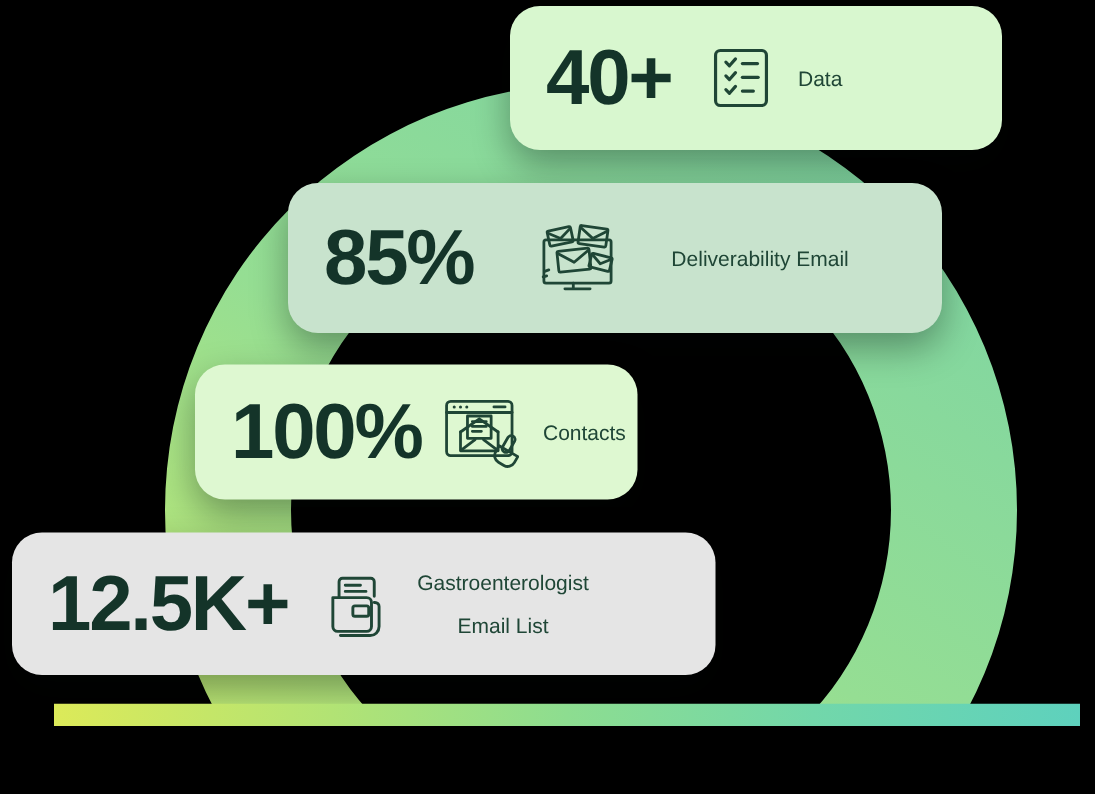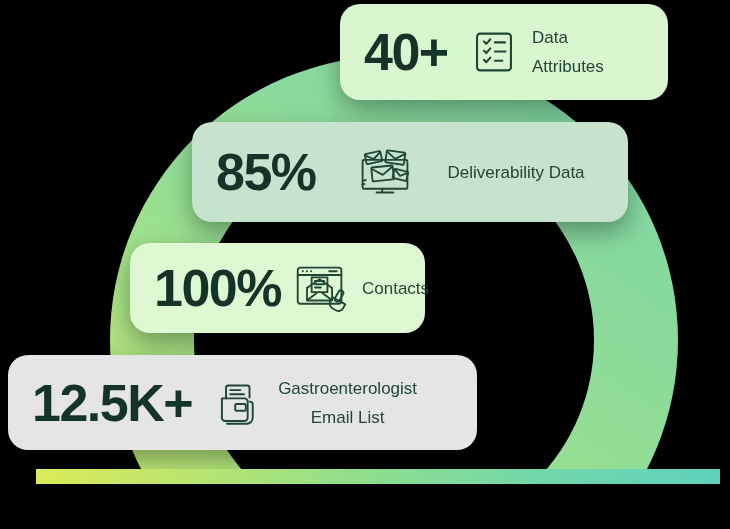--- a/index.html
+++ b/index.html
@@ -20,21 +20,21 @@
     font-weight:700;font-size:52px;letter-spacing:-1.5px;line-height:1;
     white-space:nowrap;
   }
   .card1 .stat-value{min-width:86px;}
   .card2 .stat-value{min-width:98px;}
   .card3 .stat-value{min-width:118px;}
   .card4 .stat-value{min-width:158px;}
   .stat-icon{flex:0 0 auto;display:flex;align-items:center;}
   .stat-icon svg{display:block;fill:none;stroke:currentColor;stroke-width:2.3;
     stroke-linecap:round;stroke-linejoin:round;}
-  .stat-label{display:flex;flex-direction:column;font-size:17px;line-height:29px;
+  .stat-label{display:flex;flex-direction:column;font-size:14px;line-height:29px;
     margin-left:-6px;white-space:nowrap;}
 </style>
 </head>
 <body>
 
 <div class="stage" style="background-color: rgb(0, 0, 0);">
 
   <svg class="ring-svg" width="730" height="484" viewBox="0 0 730 484">
     <defs>
       <linearGradient id="ringGrad" x1="82%" y1="2%" x2="16%" y2="98%">
@@ -68,21 +68,20 @@
         <path d="M13 12.5l2.6 2.6 4.4-5"></path>
           <path d="M25 13.5h11"></path>
         <path d="M13 22.5l2.6 2.6 4.4-5"></path>
           <path d="M25 23.5h11.5"></path>
         <path d="M13 32.5l2.6 2.6 4.4-5"></path>
           <path d="M25 33.5h8"></path>
       </svg>
     </div>
     <div class="stat-label" style="color: rgb(31, 70, 54);">
       <span>Data</span>
-      <span>Attributes</span>
     </div>
   </div>
 
   <div class="stat-card card2" style="background-color: rgb(200, 227, 205); gap: 41px;">
     <div class="stat-value" style="color: rgb(20, 52, 41);">85%</div>
     <div class="stat-icon" style="color: rgb(31, 70, 54);">
       <svg width="56" height="50" viewBox="0 0 60 52" style="stroke-width:2">
         <rect x="6" y="13" width="48" height="31" rx="1.5"></rect>
         <path d="M27 44v3M21 48h18"></path>
         <g transform="rotate(-12 18 10)">
@@ -98,21 +97,21 @@
             <path d="M16.5 21.5l11 7.5 11-7.5"></path>
           </g>
         <g transform="rotate(14 46 29)">
             <rect x="39" y="24" width="15" height="10" rx="1"></rect>
             <path d="M39.5 25l7 5 7-5"></path>
           </g>
         <path d="M6.5 35.5l3-1M5.5 39.5l2.5-.7"></path>
       </svg>
     </div>
     <div class="stat-label" style="color: rgb(31, 70, 54);">
-      <span>Deliverability Data</span>
+      <span>Deliverability Email</span>
     </div>
   </div>
 
   <div class="stat-card card3" style="background-color: rgb(222, 248, 209);">
     <div class="stat-value" style="color: rgb(20, 52, 41);">100%</div>
     <div class="stat-icon" style="color: rgb(31, 70, 54);">
       <svg width="52" height="54" viewBox="0 0 56 58" style="stroke-width:2">
         <rect x="4" y="7" width="47" height="39" rx="3"></rect>
         <path d="M4 15h47"></path>
         <circle cx="9.5" cy="11" r="1.1" fill="currentColor" stroke="none"></circle>

